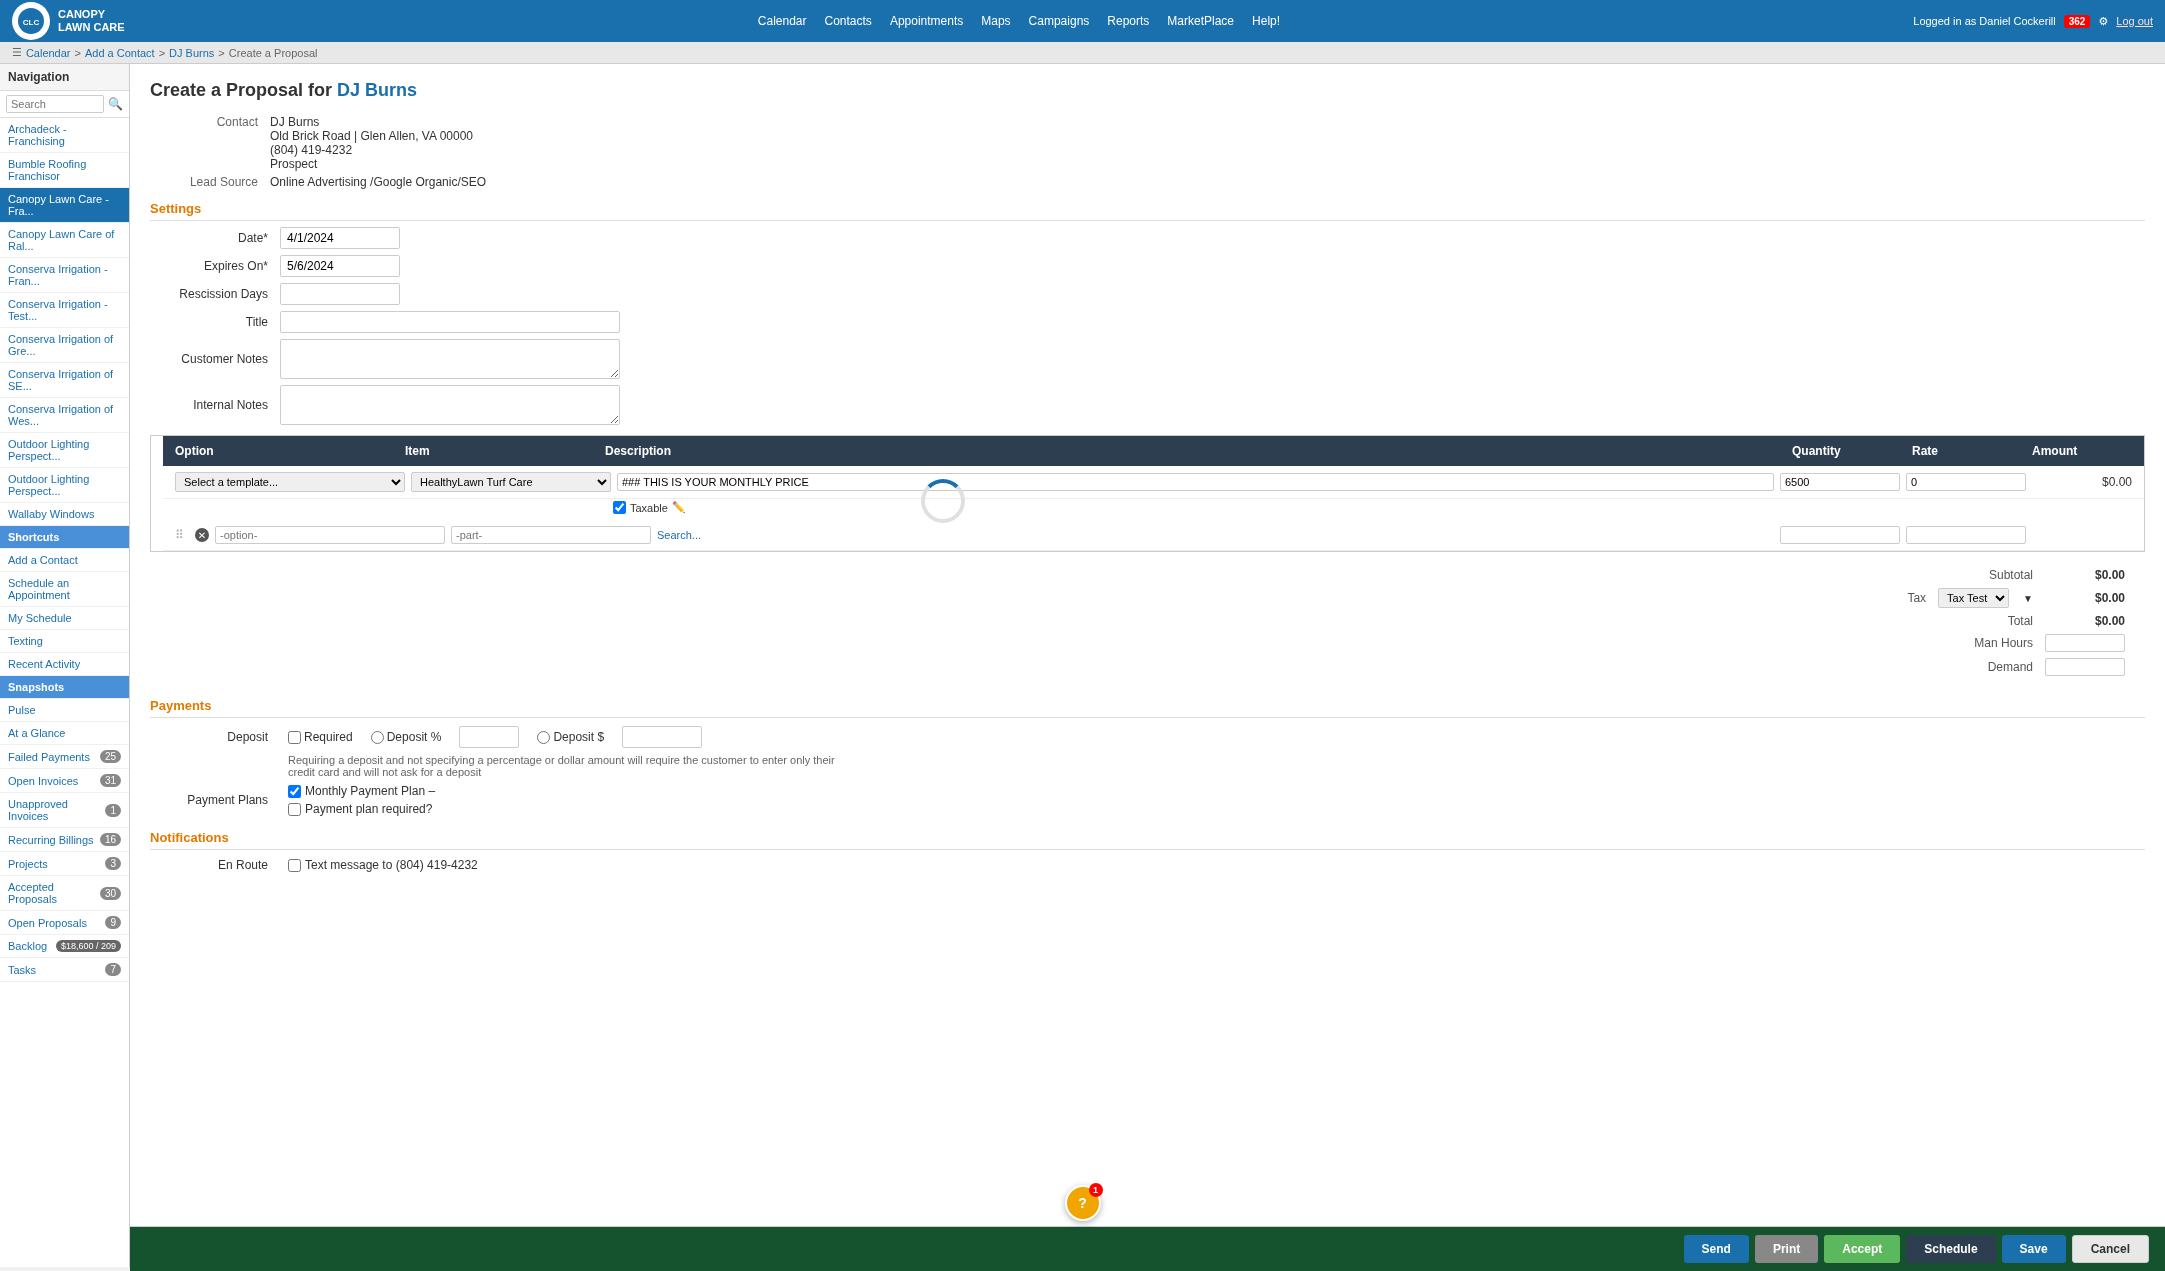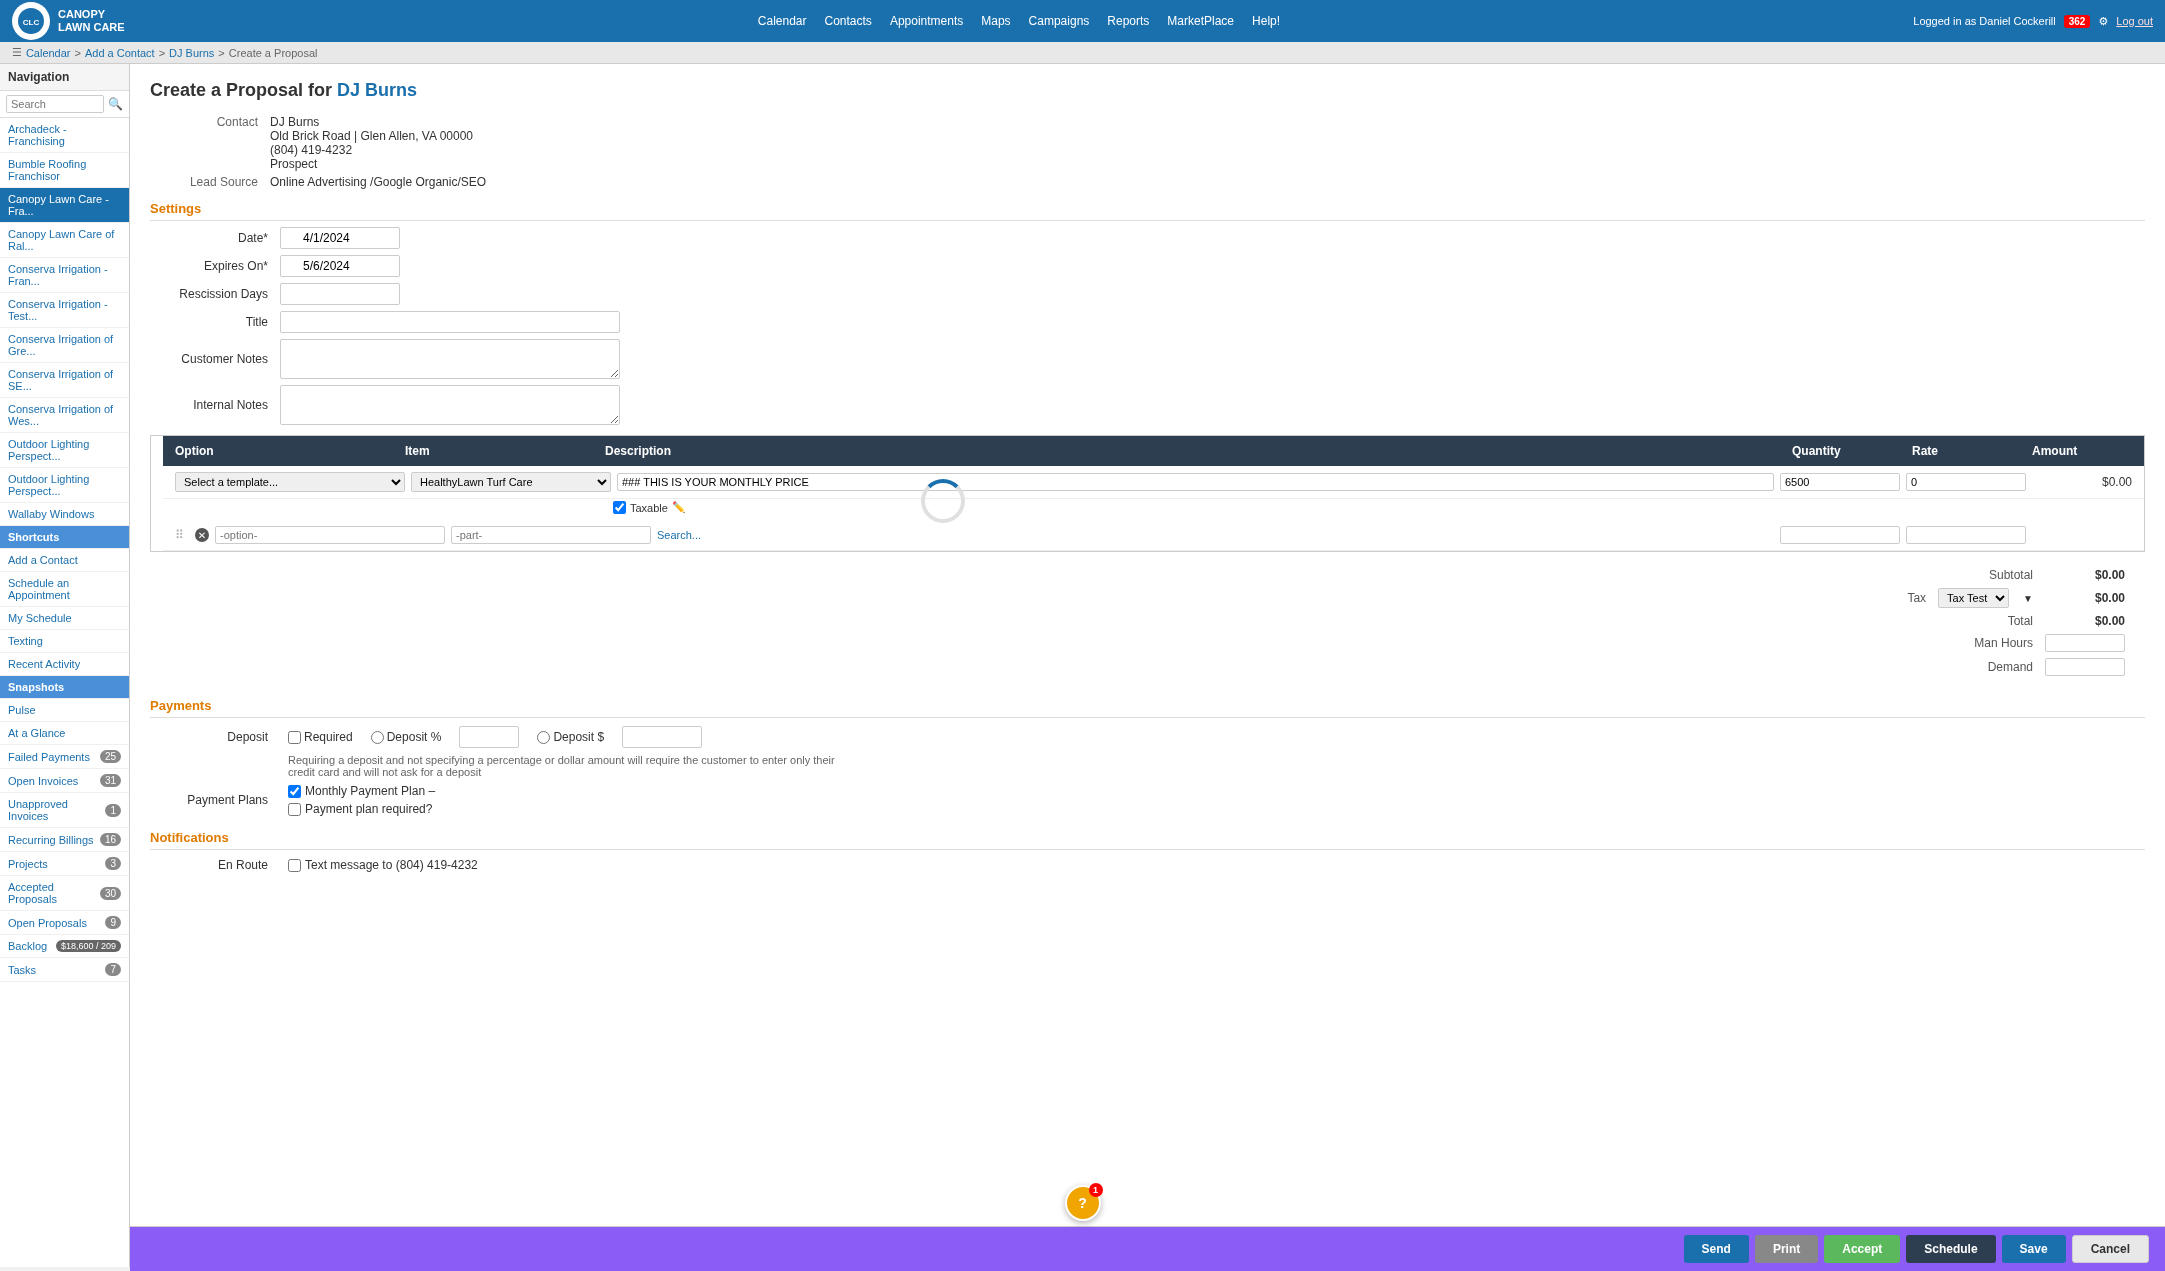--- a/index.html
+++ b/index.html
@@ -175,21 +175,21 @@
     .form-label {
       width: 130px;
       text-align: right;
       padding-right: 12px;
       font-size: 12px;
       color: #333;
       flex-shrink: 0;
     }
     .form-input {
       border: 1px solid #ccc;
-      padding: 3px 22px;
+      padding: 3px 6px;
       font-size: 12px;
       border-radius: 2px;
     }
     .form-input-wide {
       width: 340px;
     }
     .form-input-medium {
       width: 120px;
     }
     .form-textarea {
@@ -344,21 +344,21 @@
       padding-bottom: 4px;
       margin-bottom: 8px;
     }
 
     
     .bottom-bar {
       position: fixed;
       bottom: 0;
       right: 0;
       left: 130px;
-      background: #8b5cf6;
+      background: #14532d;
       border-top: 1px solid #ccc;
       padding: 8px 16px;
       display: flex;
       justify-content: flex-end;
       gap: 6px;
       z-index: 100;
     }
     .btn {
       padding: 6px 18px;
       border: none;

